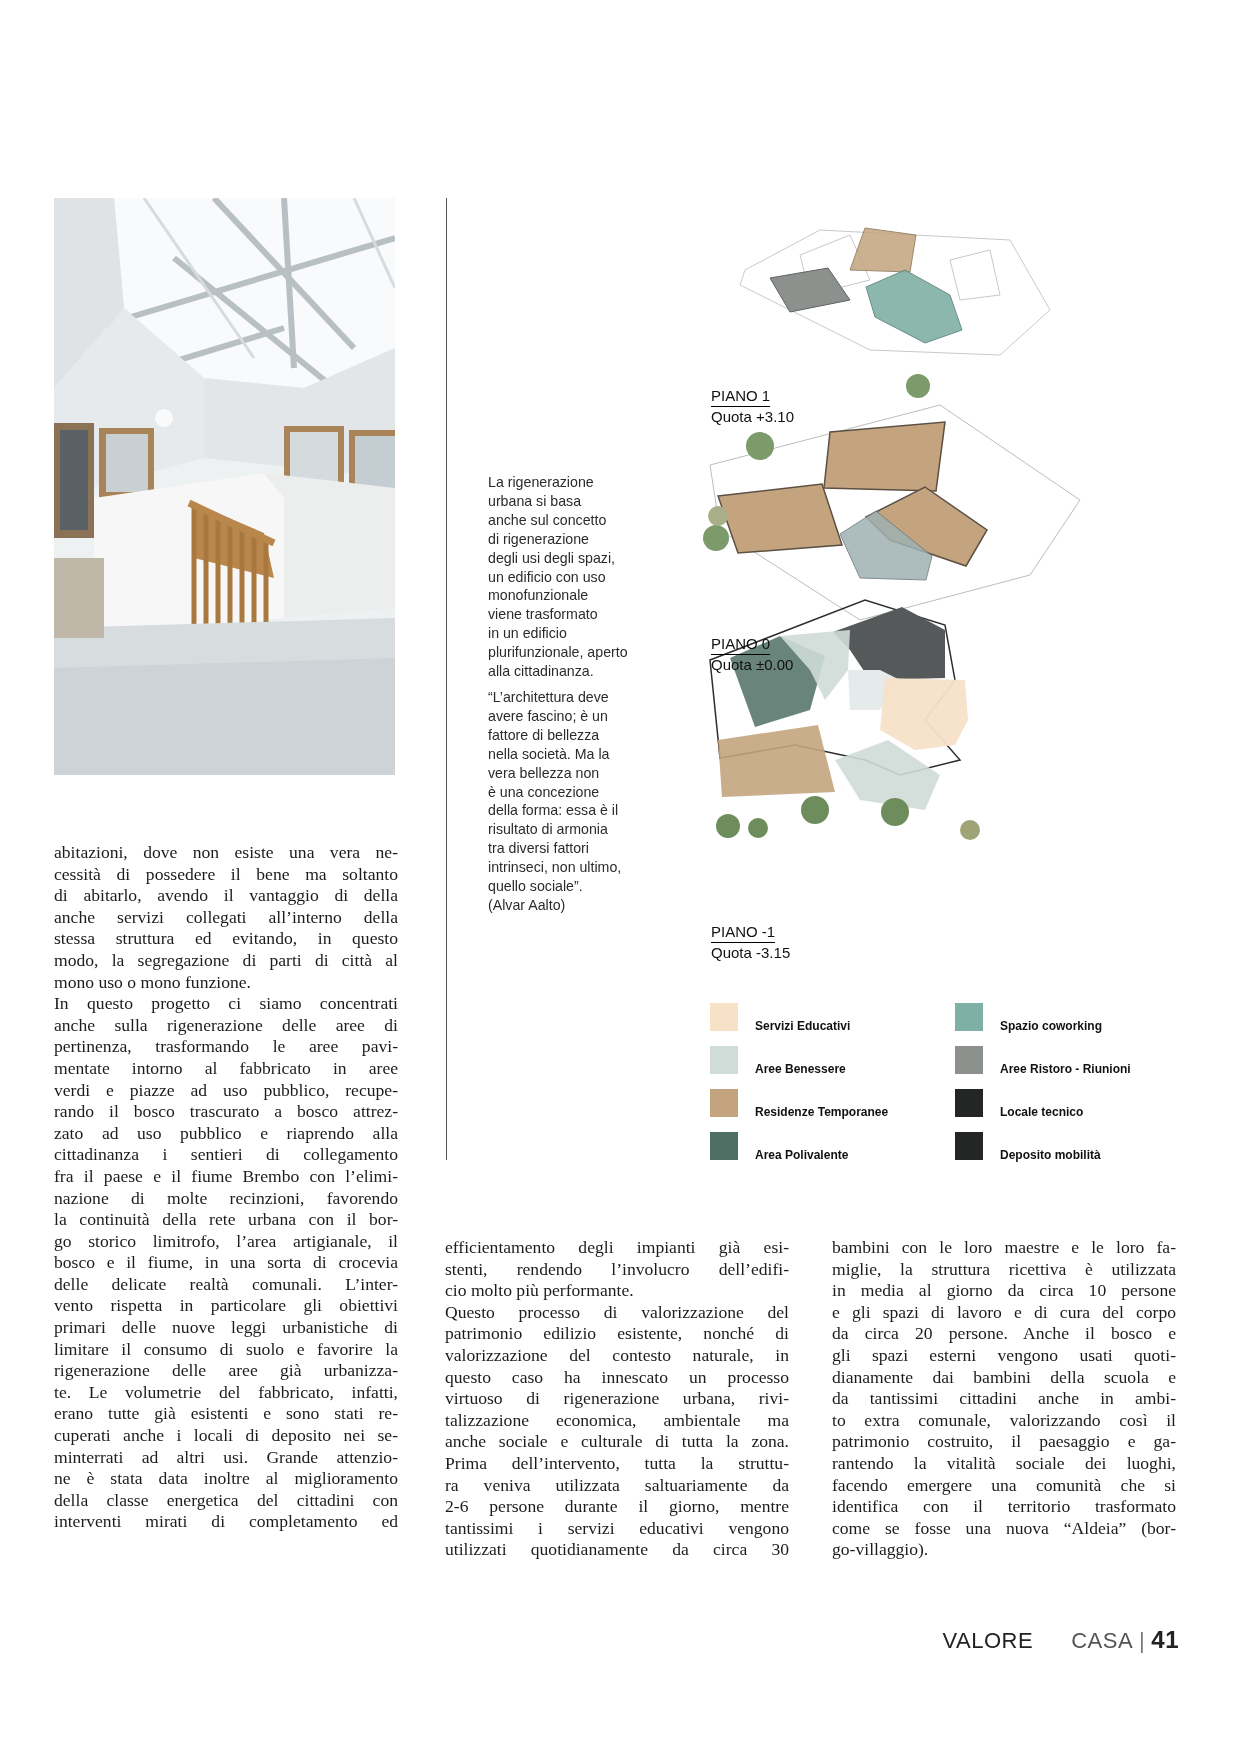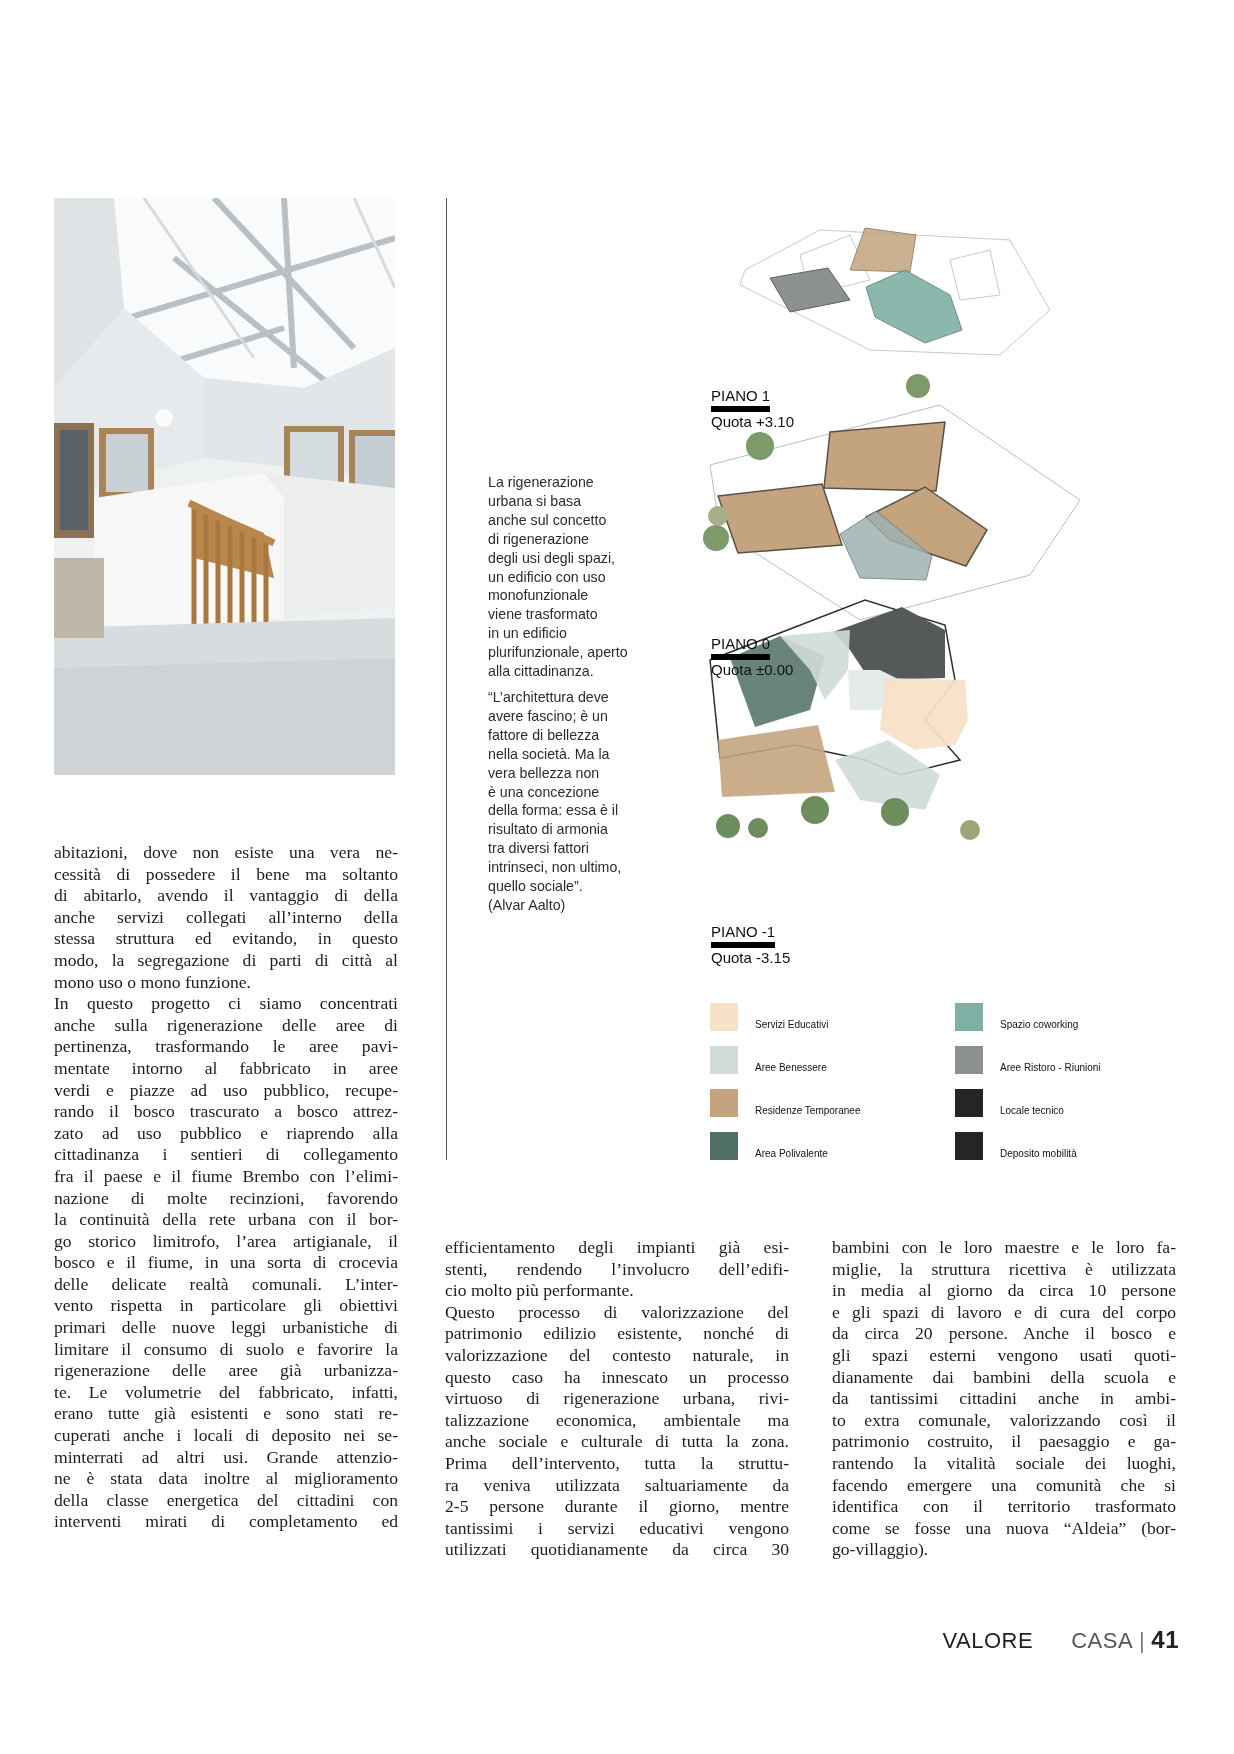--- a/index.html
+++ b/index.html
@@ -19,26 +19,26 @@
   .body-col .line { display: block; white-space: nowrap; text-align: justify; text-align-last: justify; height: 21.6px; overflow: visible; }
   .body-col .line.last { text-align-last: left; }
   #col1 { left: 54px; top: 842px; }
   #col2 { left: 445px; top: 1237px; }
   #col3 { left: 832px; top: 1237px; }
 
   .diagram { position: absolute; left: 700px; top: 200px; width: 480px; height: 760px; }
   .diagram svg { width: 100%; height: 100%; display: block; }
 
   .floor-label { position: absolute; font-family: "Liberation Sans", sans-serif; font-size: 15px; line-height: 19px; color: #111; }
-  .floor-label .name { display: inline-block; border-bottom: 6px solid #000000; padding-bottom: 1px; }
+  .floor-label .name { display: inline-block; border-bottom: 1px solid #000000; padding-bottom: 1px; }
   #floor-1 { left: 711px; top: 386px; }
   #floor-0 { left: 711px; top: 634px; }
   #floor-m1 { left: 711px; top: 922px; }
 
-  .legend { position: absolute; left: 710px; top: 1003px; width: 470px; height: 170px; font-family: "Liberation Sans", sans-serif; font-size: 10px; color: #111; }
+  .legend { position: absolute; left: 710px; top: 1003px; width: 470px; height: 170px; font-family: "Liberation Sans", sans-serif; font-size: 12px; color: #111; font-weight: bold; }
   .legend-item { position: absolute; height: 34px; }
   .legend-item .swatch { position: absolute; left: 0; top: 0; width: 28px; height: 28px; }
   .legend-item .label { position: absolute; left: 45px; top: 16px; white-space: nowrap; }
 
   .footer { position: absolute; right: 55px; top: 1626px; font-family: "Liberation Sans", sans-serif; font-size: 22px; color: #222; letter-spacing: 0.5px; }
   .footer .brand-a { font-weight: normal; }
   .footer .brand-b { font-weight: normal; color: #555; margin-left: 38px; }
   .footer .sep { color: #777; margin: 0 6px; font-weight: normal; }
   .footer .page { font-weight: bold; font-size: 24px; text-align: center; }
 </style>
@@ -264,21 +264,21 @@
     <span class="line last">cio molto più performante.</span>
     <span class="line">Questo processo di valorizzazione del</span>
     <span class="line">patrimonio edilizio esistente, nonché di</span>
     <span class="line">valorizzazione del contesto naturale, in</span>
     <span class="line">questo caso ha innescato un processo</span>
     <span class="line">virtuoso di rigenerazione urbana, rivi-</span>
     <span class="line">talizzazione economica, ambientale ma</span>
     <span class="line">anche sociale e culturale di tutta la zona.</span>
     <span class="line">Prima dell’intervento, tutta la struttu-</span>
     <span class="line">ra veniva utilizzata saltuariamente da</span>
-    <span class="line">2-5 persone durante il giorno, mentre</span>
+    <span class="line">2-6 persone durante il giorno, mentre</span>
     <span class="line">tantissimi i servizi educativi vengono</span>
     <span class="line">utilizzati quotidianamente da circa 30</span>
   </div>
 <div class="body-col" id="col3">
     <span class="line">bambini con le loro maestre e le loro fa-</span>
     <span class="line">miglie, la struttura ricettiva è utilizzata</span>
     <span class="line">in media al giorno da circa 10 persone</span>
     <span class="line">e gli spazi di lavoro e di cura del corpo</span>
     <span class="line">da circa 20 persone. Anche il bosco e</span>
     <span class="line">gli spazi esterni vengono usati quoti-</span>

